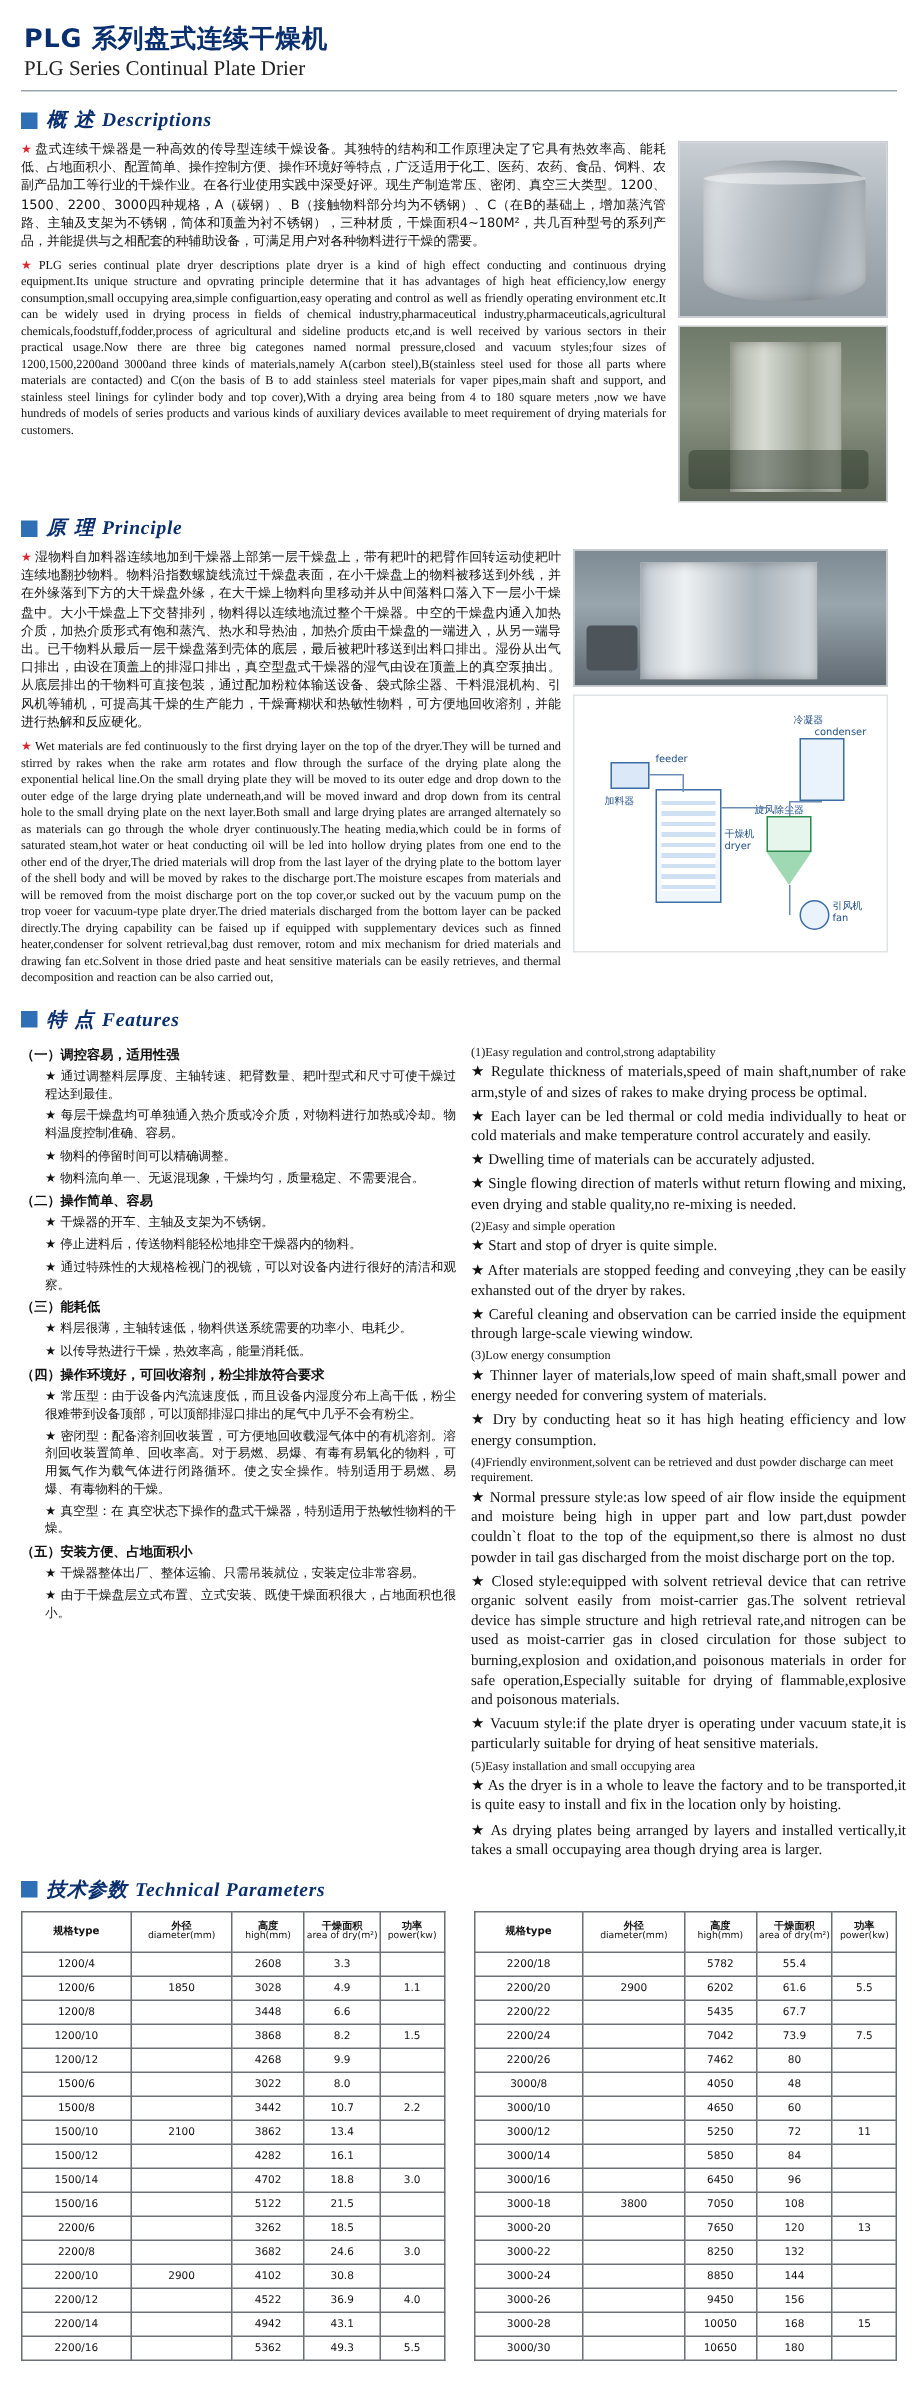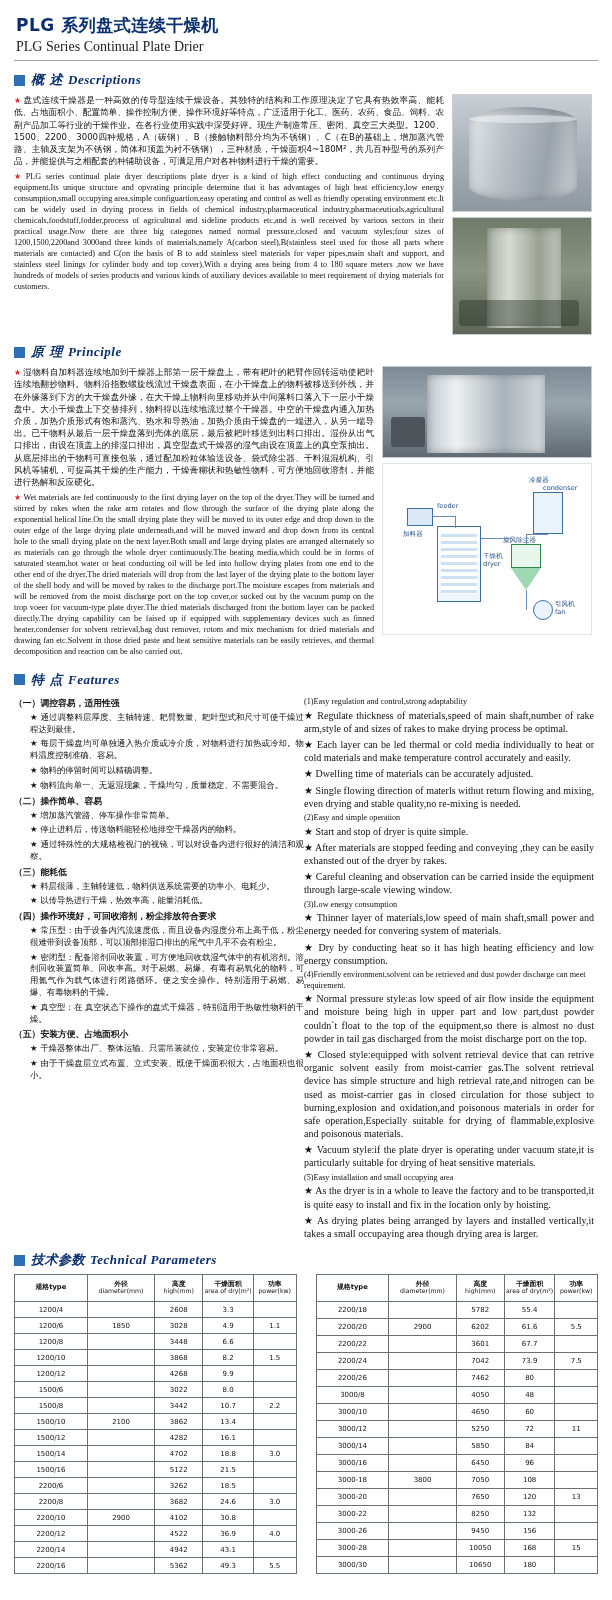--- a/index.html
+++ b/index.html
@@ -215,20 +215,21 @@
     font-family: "DejaVu Sans", sans-serif;
     font-size: 6.6px;
     color: #222;
     white-space: nowrap;
   }
   .diag-shape { position: absolute; box-sizing: border-box; }
 
   
   .feat-wrap {
     display: flex;
+    gap: 10px;
     align-items: flex-start;
   }
   .feat-col {
     width: 290px;
     flex: 0 0 290px;
   }
   .feat-h {
     font-family: "DejaVu Sans", sans-serif;
     font-size: 8.8px;
     font-weight: bold;
@@ -384,21 +385,21 @@
   <div class="feat-wrap">
 
     <div class="feat-col">
       <div class="feat-h">（一）调控容易，适用性强</div>
       <p class="feat-p">★ 通过调整料层厚度、主轴转速、耙臂数量、耙叶型式和尺寸可使干燥过程达到最佳。</p>
       <p class="feat-p">★ 每层干燥盘均可单独通入热介质或冷介质，对物料进行加热或冷却。物料温度控制准确、容易。</p>
       <p class="feat-p">★ 物料的停留时间可以精确调整。</p>
       <p class="feat-p">★ 物料流向单一、无返混现象，干燥均匀，质量稳定、不需要混合。</p>
 
       <div class="feat-h">（二）操作简单、容易</div>
-      <p class="feat-p">★ 增加蒸汽管路、停车操作非常简单。</p>
+      <p class="feat-p">★ 干燥器的开车、主轴及支架为不锈钢。</p>
       <p class="feat-p">★ 停止进料后，传送物料能轻松地排空干燥器内的物料。</p>
       <p class="feat-p">★ 通过特殊性的大规格检视门的视镜，可以对设备内进行很好的清洁和观察。</p>
 
       <div class="feat-h">（三）能耗低</div>
       <p class="feat-p">★ 料层很薄，主轴转速低，物料供送系统需要的功率小、电耗少。</p>
       <p class="feat-p">★ 以传导热进行干燥，热效率高，能量消耗低。</p>
 
       <div class="feat-h">（四）操作环境好，可回收溶剂，粉尘排放符合要求</div>
       <p class="feat-p">★ 常压型：由于设备内汽流速度低，而且设备内湿度分布上高干低，粉尘很难带到设备顶部，可以顶部排湿口排出的尾气中几乎不会有粉尘。</p>
       <p class="feat-p">★ 密闭型：配备溶剂回收装置，可方便地回收载湿气体中的有机溶剂。溶剂回收装置简单、回收率高。对于易燃、易爆、有毒有易氧化的物料，可用氮气作为载气体进行闭路循环。使之安全操作。特别适用于易燃、易爆、有毒物料的干燥。</p>
@@ -599,21 +600,21 @@
           <tr>
             <td class="col-a">2200/20</td>
             <td class="col-b">2900</td>
             <td class="col-c">6202</td>
             <td class="col-d">61.6</td>
             <td class="col-e">5.5</td>
           </tr>
           <tr>
             <td class="col-a">2200/22</td>
             <td class="col-b"></td>
-            <td class="col-c">3601</td>
+            <td class="col-c">5435</td>
             <td class="col-d">67.7</td>
             <td class="col-e"></td>
           </tr>
           <tr>
             <td class="col-a">2200/24</td>
             <td class="col-b"></td>
             <td class="col-c">7042</td>
             <td class="col-d">73.9</td>
             <td class="col-e">7.5</td>
           </tr>
@@ -674,20 +675,27 @@
             <td class="col-e">13</td>
           </tr>
           <tr>
             <td class="col-a">3000-22</td>
             <td class="col-b"></td>
             <td class="col-c">8250</td>
             <td class="col-d">132</td>
             <td class="col-e"></td>
           </tr>
           <tr>
+            <td class="col-a">3000-24</td>
+            <td class="col-b"></td>
+            <td class="col-c">8850</td>
+            <td class="col-d">144</td>
+            <td class="col-e"></td>
+          </tr>
+          <tr>
             <td class="col-a">3000-26</td>
             <td class="col-b"></td>
             <td class="col-c">9450</td>
             <td class="col-d">156</td>
             <td class="col-e"></td>
           </tr>
           <tr>
             <td class="col-a">3000-28</td>
             <td class="col-b"></td>
             <td class="col-c">10050</td>

